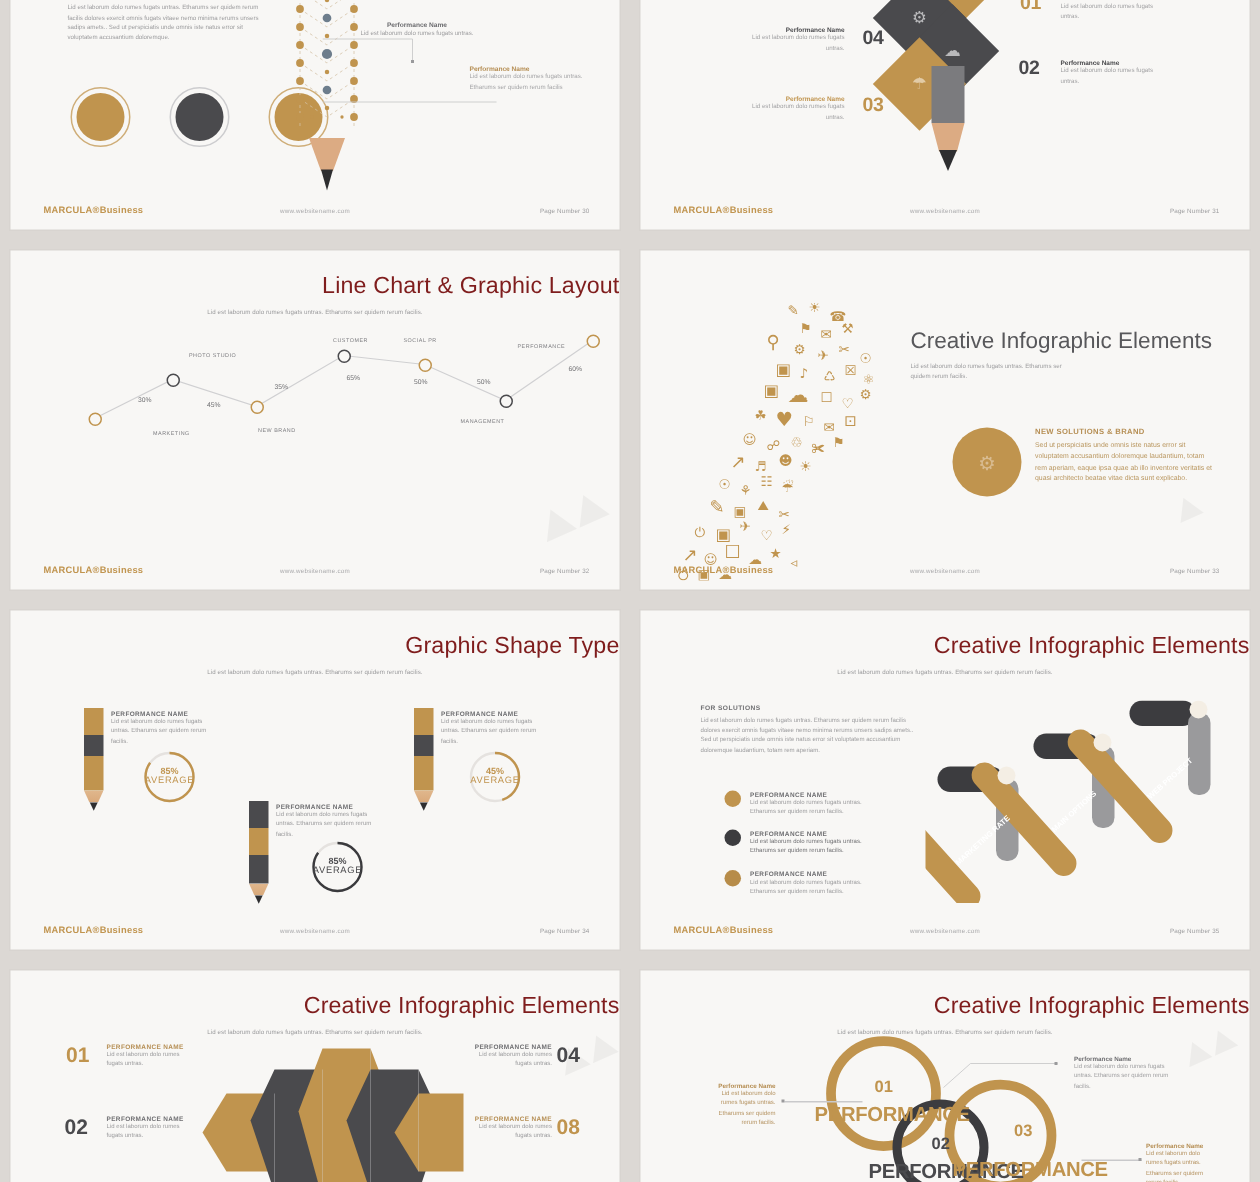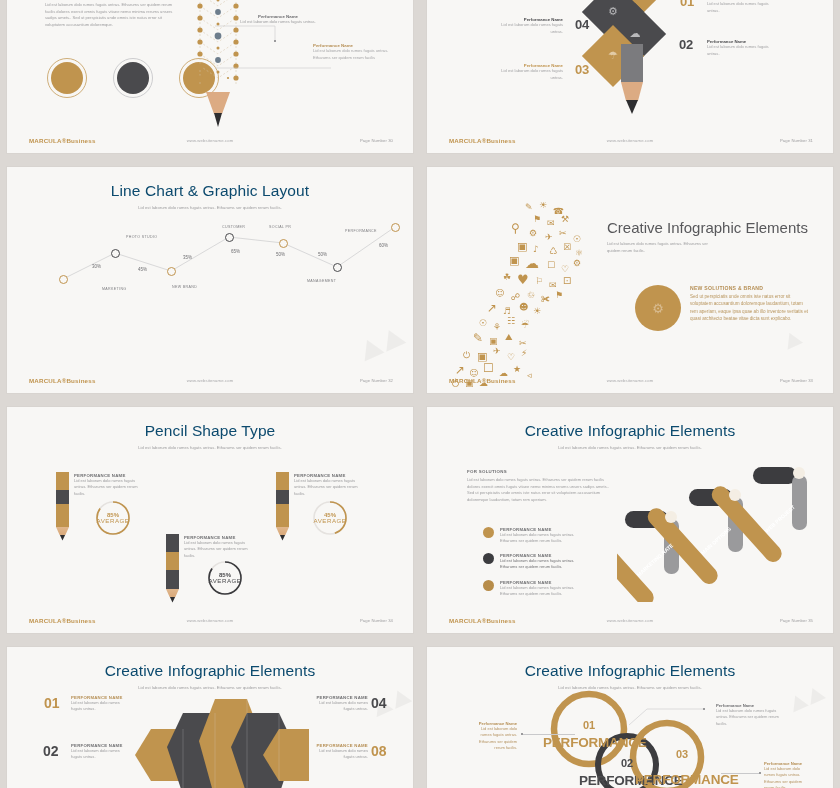--- a/index.html
+++ b/index.html
@@ -23,24 +23,24 @@
     box-shadow:0 0 0 1px rgba(0,0,0,0.015);
   }
   
   .slide.crop-top { margin-top:0; }
   .slide.crop-bottom { margin-bottom:0; }
 
   .gold   { color:#c0944e; }
   .dark   { color:#4a4a4d; }
 
   .title {
-    text-align:center;
+    text-align:right;
     font-size:15.5px;
     font-weight:400;
-    color:#0c4a6e;
+    color:#7f1d1d;
     letter-spacing:0.1px;
     margin-top:15px;
   }
   .subtitle {
     text-align:center;
     font-size:4.1px;
     color:#9a9a9c;
     line-height:1.55;
     margin:5px auto 0;
     width:175px;
@@ -418,21 +418,21 @@
     <div class="watermark" style="right:30px;bottom:42px;font-size:20px;">⛰</div>
 
     <div class="footer">
       <span class="brand">MARCULA®Business</span>
       <span class="site">www.websitename.com</span>
       <span class="page">Page Number 33</span>
     </div>
   </div>
 
   <div class="slide s5">
-    <div class="title">Pencil Shape Type</div>
+    <div class="title">Graphic Shape Type</div>
     <div class="subtitle">Lid est laborum dolo rumes fugats untras. Etharums ser quidem rerum facilis.</div>
 
     <div class="pencil" style="left:49px;top:65px;">
       <div class="seg" style="height:18px;background:#c0944e;"></div>
       <div class="seg" style="height:14px;background:#4a4a4d;"></div>
       <div class="seg" style="height:23px;background:#c0944e;"></div>
       <div class="wood"></div>
         <div class="lead"></div>
     </div>
     <div style="position:absolute;left:67px;top:66px;width:73px;">

